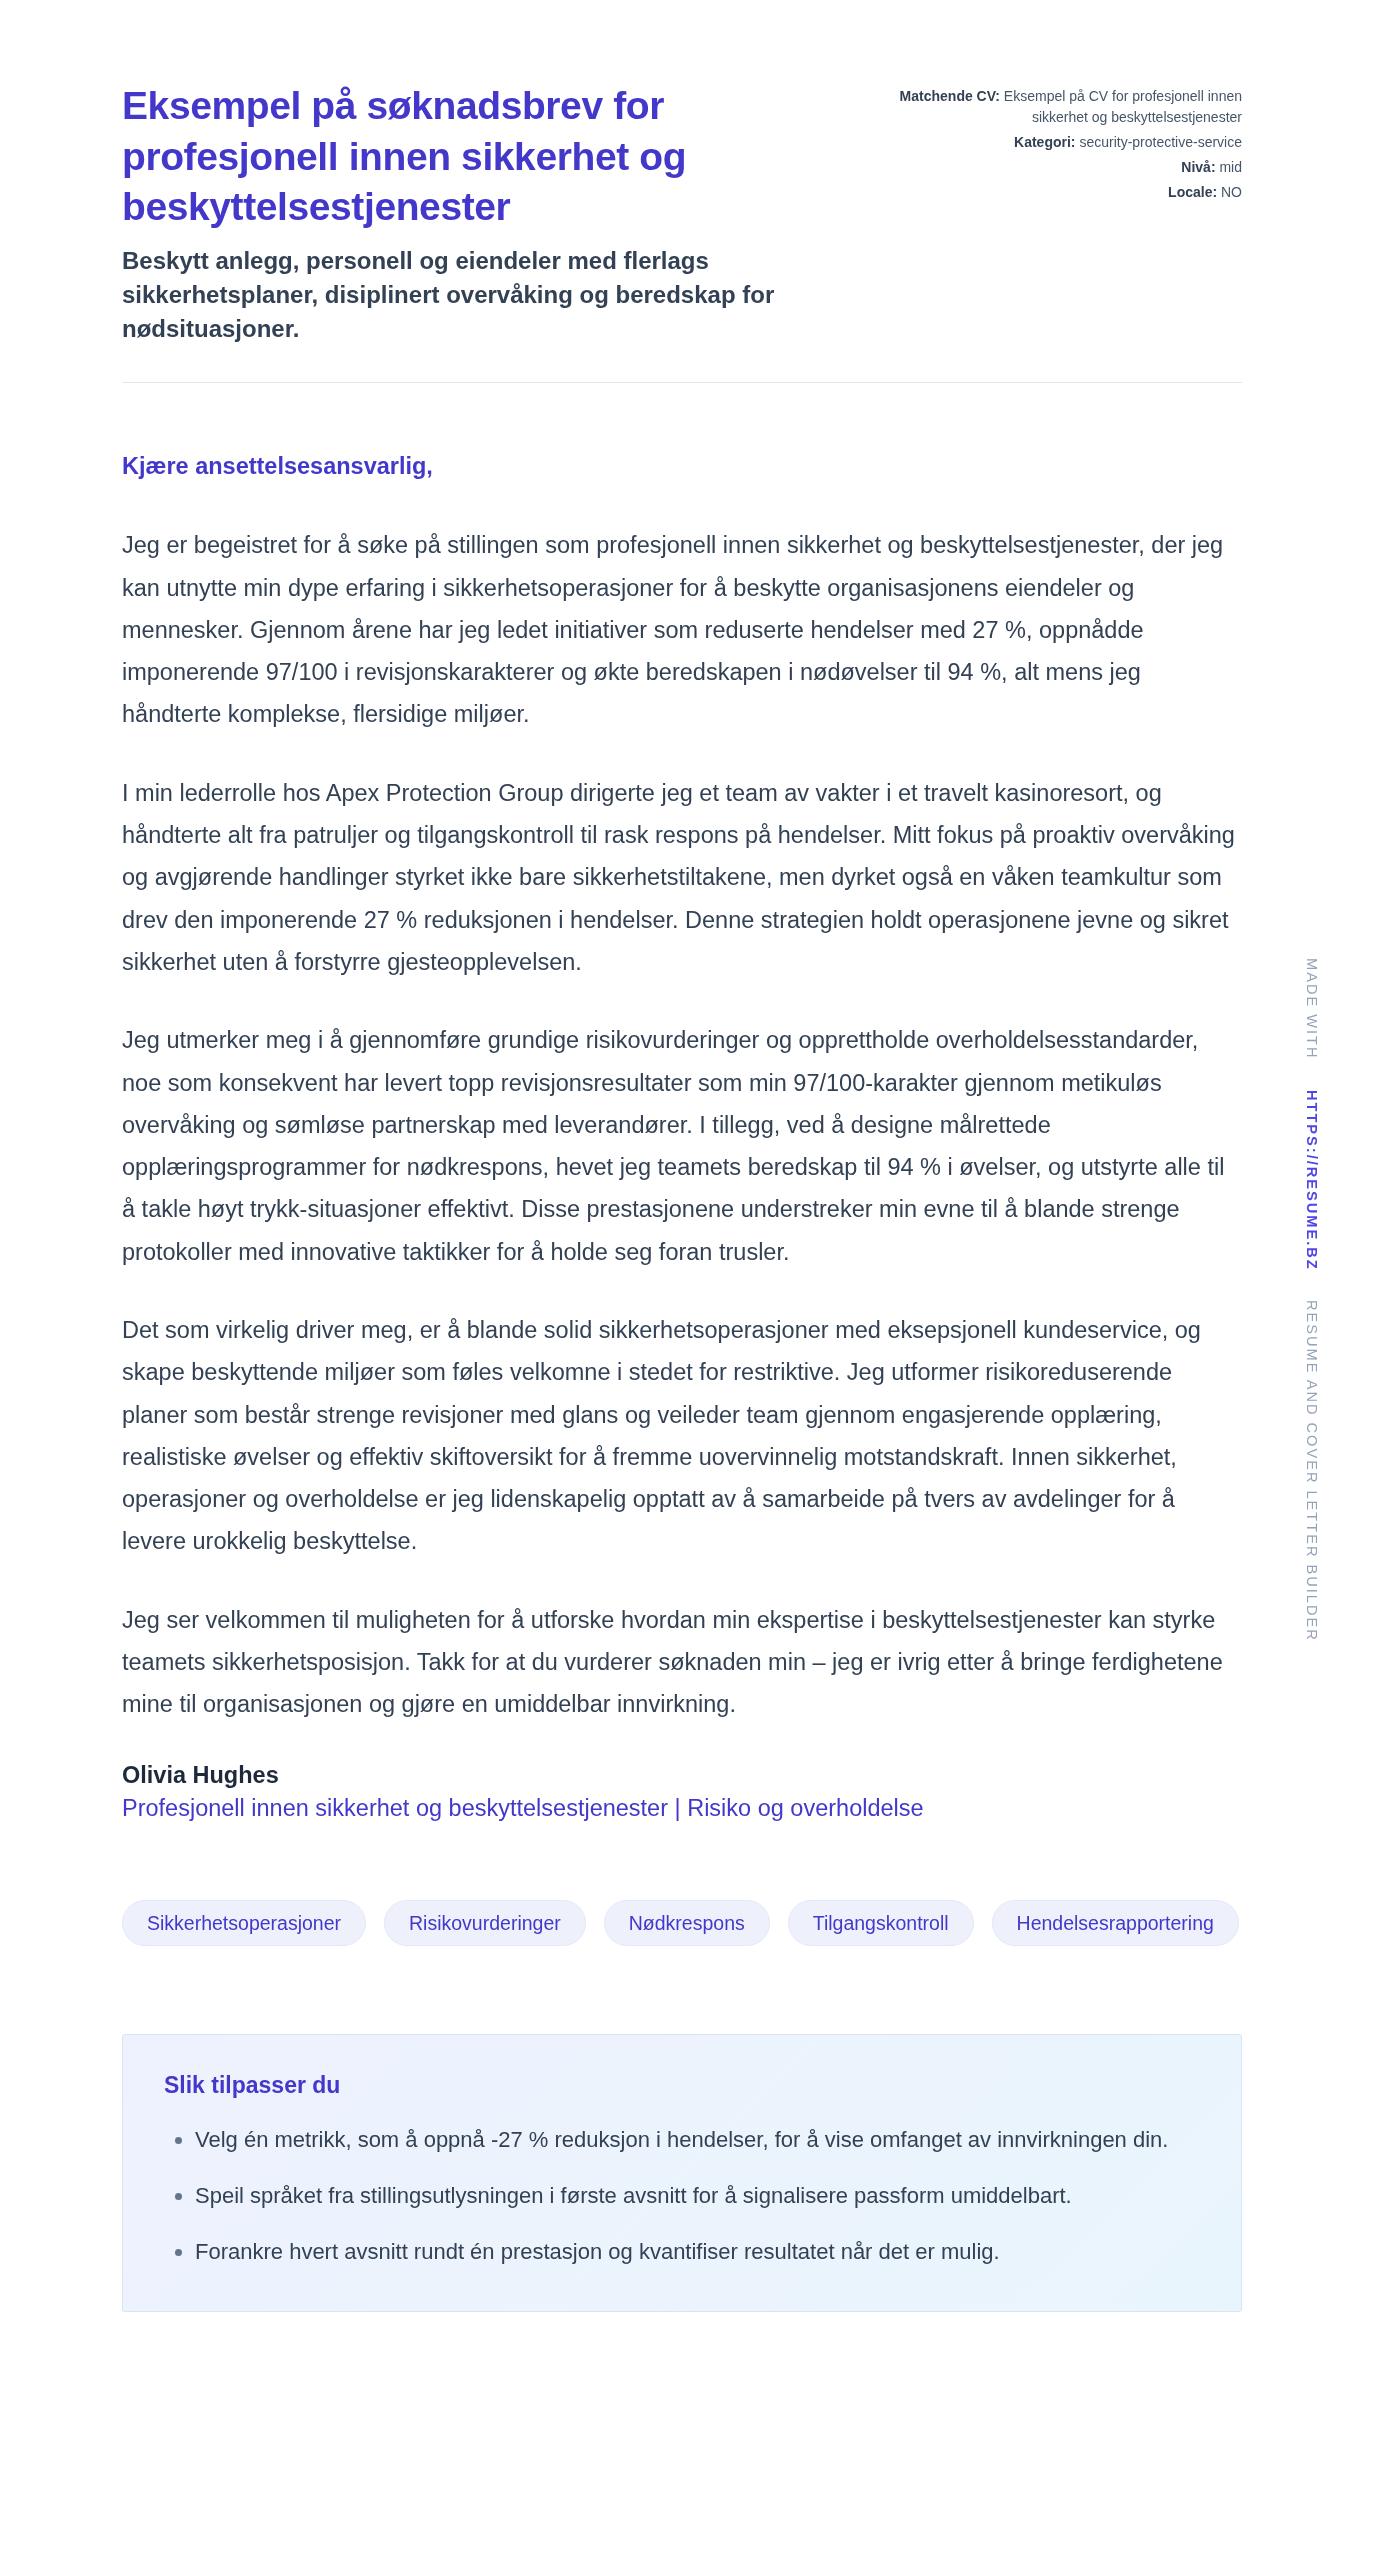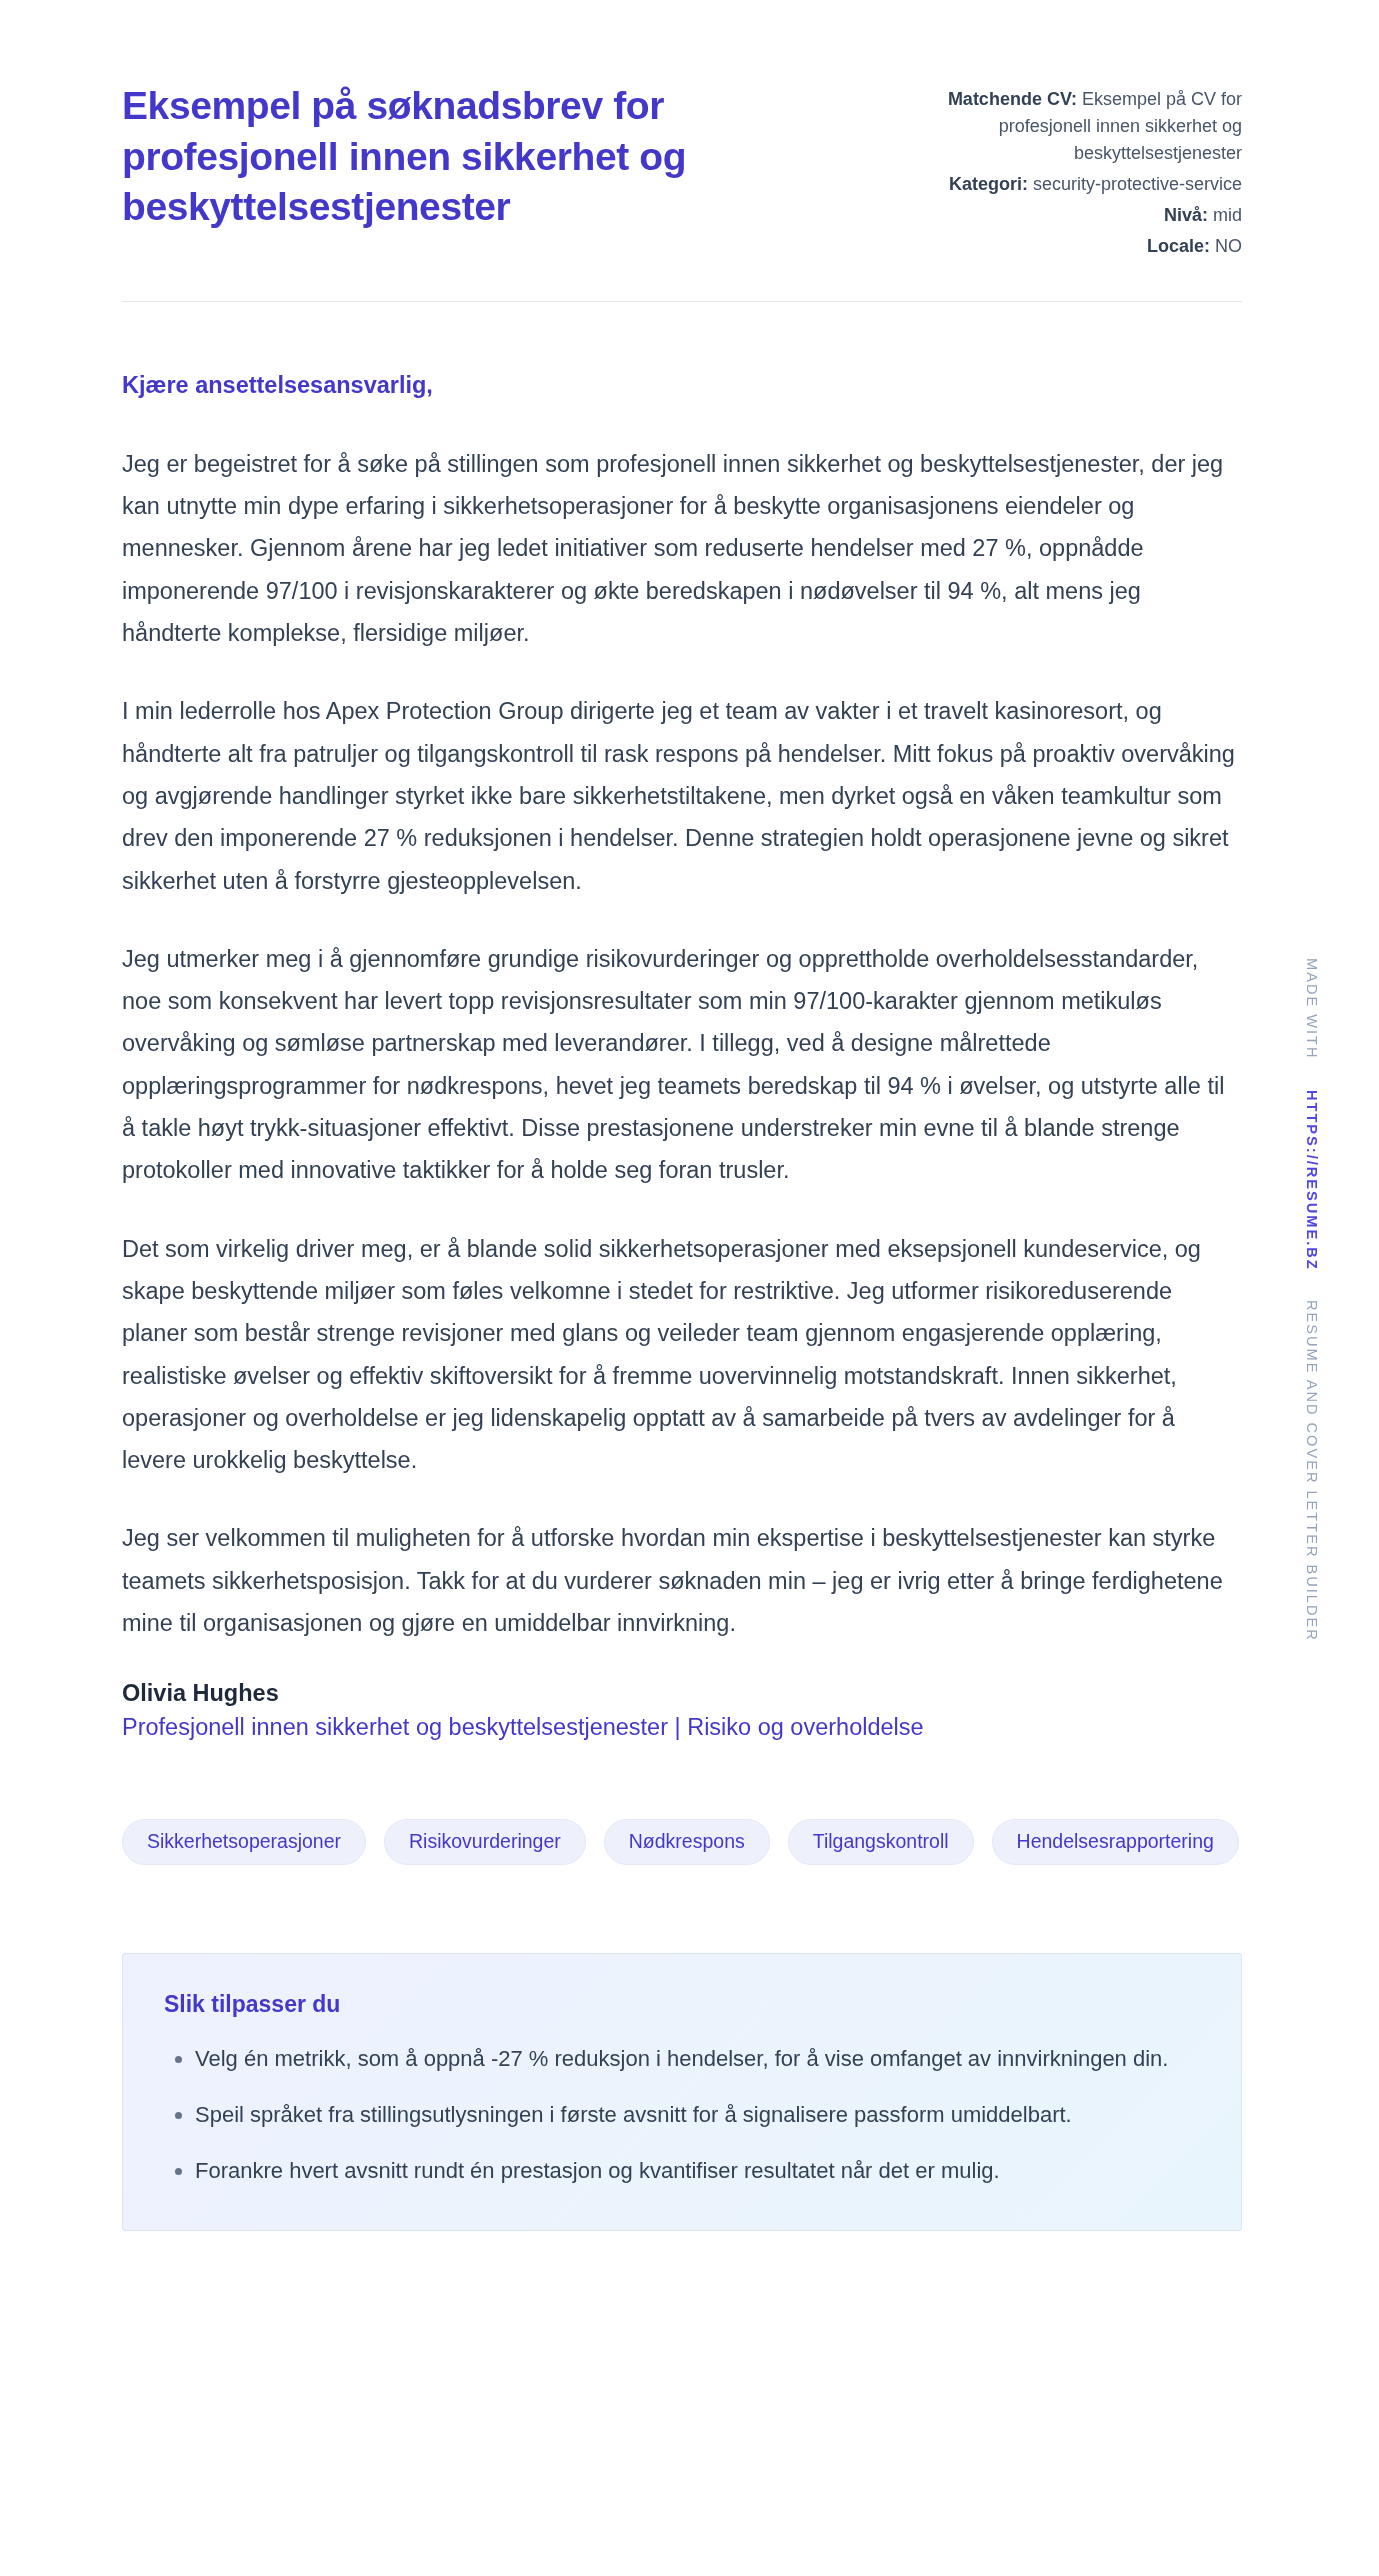--- a/index.html
+++ b/index.html
@@ -27,21 +27,21 @@
     max-width: 747px;
   }
   .subtitle {
     margin: 11.4px 0 0;
     font-size: 24px;
     line-height: 1.4;
     font-weight: 700;
     color: #334155;
     max-width: 795px;
   }
-  .meta { flex: 0 0 349px; text-align: right; font-size: 18px; line-height: 1.5; margin-top: 4.9px; }
+  .meta { flex: 0 0 349px; text-align: right; font-size: 14px; line-height: 1.5; margin-top: 4.9px; }
   .meta-row { margin-bottom: 4px; }
   .meta-label { font-weight: 700; color: #334155; }
   .meta-value { color: #475569; }
 
   .divider { border: none; border-top: 0.8px solid #e2e8f0; margin: 37px 0 0; }
 
   
   .greeting { margin: 70px 0 44px; font-size: 23.5px; font-weight: 700; color: #4338ca; }
   .para { margin: 0 0 36px; font-size: 23.5px; line-height: 1.8; color: #334155; max-width: 1120px; }
   .sig-name { margin: 32px 0 6.5px; font-size: 23.5px; font-weight: 700; color: #1e293b; }
@@ -98,20 +98,21 @@
 
   <div class="watermark">
     <span class="wm-seg wm-gray">MADE WITH</span>
     <span class="wm-seg wm-link">HTTPS://RESUME.BZ</span>
     <span class="wm-seg wm-gray">RESUME AND COVER LETTER BUILDER</span>
   </div>
 
   <header class="header">
     <div class="header-left">
       <h1 class="page-title">Eksempel på søknadsbrev for profesjonell innen sikkerhet og beskyttelsestjenester</h1>
+      <p class="subtitle">Beskytt anlegg, personell og eiendeler med flerlags sikkerhetsplaner, disiplinert overvåking og beredskap for nødsituasjoner.</p>
     </div>
     <aside class="meta">
       <div class="meta-row">
         <span class="meta-label">Matchende CV:</span>
         <span class="meta-value">Eksempel på CV for profesjonell innen sikkerhet og beskyttelsestjenester</span>
       </div>
       <div class="meta-row">
         <span class="meta-label">Kategori:</span>
         <span class="meta-value">security-protective-service</span>
       </div>

